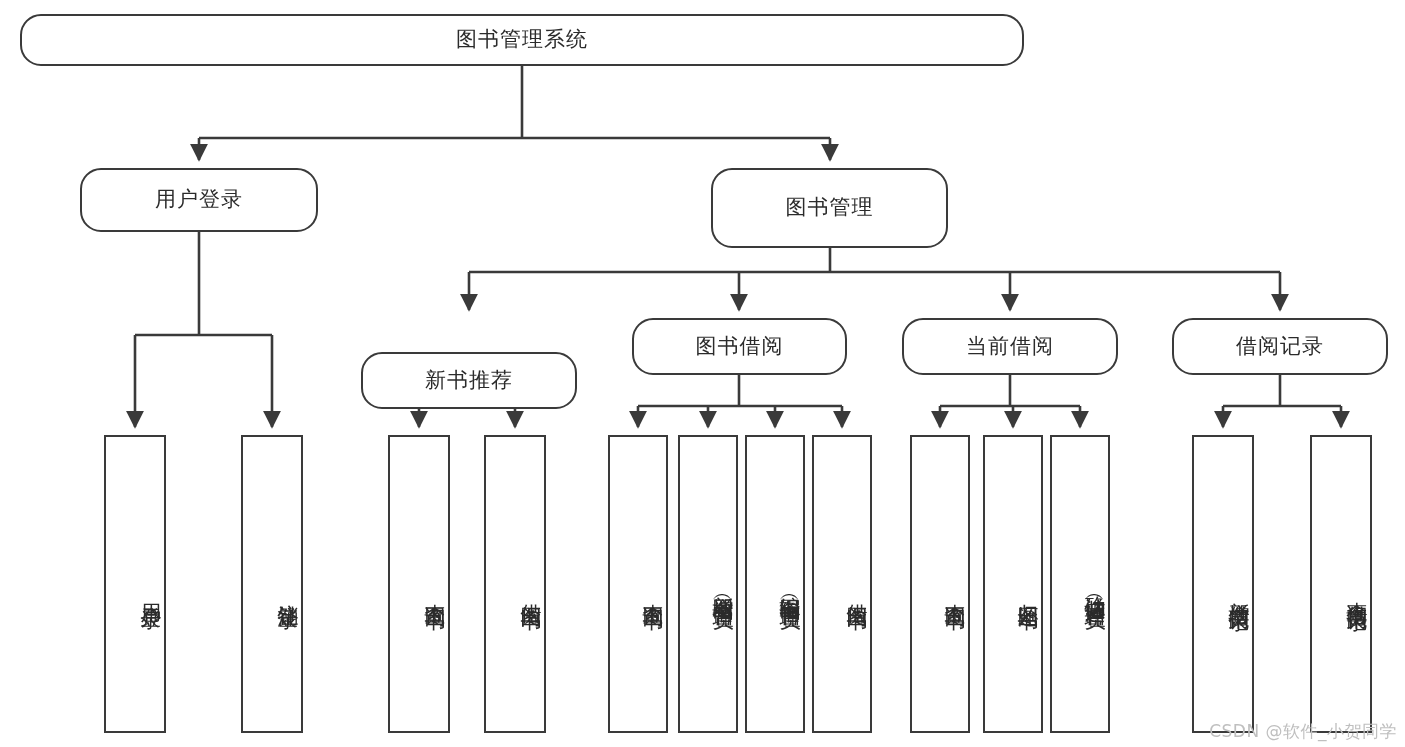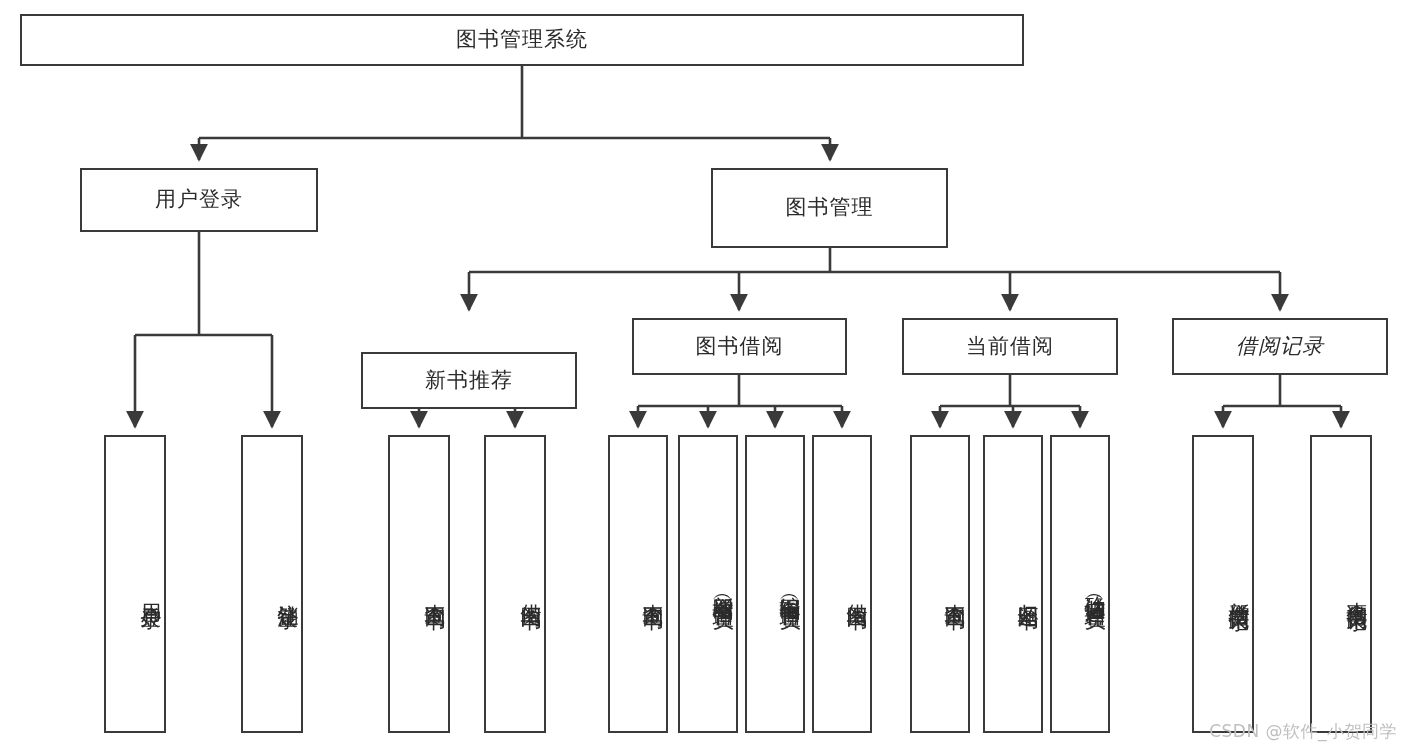--- a/index.html
+++ b/index.html
@@ -32,20 +32,21 @@
     display: flex;
     align-items: center;
     justify-content: center;
     color: #2b2b2b;
     z-index: 2;
   }
   .node.h {
     font-size: 21px;
     letter-spacing: 1px;
     line-height: 1.2;
+    border-radius: 21px;
   }
   .node.v {
     
     writing-mode: vertical-rl;
     text-orientation: upright;
     align-items: flex-start;
     justify-content: center;
     padding-top: 14px;
     font-size: 21px;
     line-height: 1.28;
@@ -125,21 +126,21 @@
   </svg>
 
   <div class="node h" style="left: 20px; top: 14px; width: 1004px; height: 52px; border-color: rgb(58, 58, 58); background: rgb(255, 255, 255); color: rgb(43, 43, 43);">图书管理系统</div>
 
   <div class="node h" style="left: 80px; top: 168px; width: 238px; height: 64px; border-color: rgb(58, 58, 58); background: rgb(255, 255, 255); color: rgb(43, 43, 43);">用户登录</div>
   <div class="node h" style="left: 711px; top: 168px; width: 237px; height: 80px; border-color: rgb(58, 58, 58); background: rgb(255, 255, 255); color: rgb(43, 43, 43);">图书管理</div>
 
   <div class="node h" style="left: 361px; top: 318px; width: 216px; height: 57px; border-color: rgb(58, 58, 58); background: rgb(255, 255, 255); color: rgb(43, 43, 43); margin-top: 34px;">新书推荐</div>
   <div class="node h" style="left: 902px; top: 318px; width: 216px; height: 57px; border-color: rgb(58, 58, 58); background: rgb(255, 255, 255); color: rgb(43, 43, 43);">当前借阅</div>
   <div class="node h" style="left: 632px; top: 318px; width: 215px; height: 57px; border-color: rgb(58, 58, 58); background: rgb(255, 255, 255); color: rgb(43, 43, 43);">图书借阅</div>
-  <div class="node h" style="left: 1172px; top: 318px; width: 216px; height: 57px; border-color: rgb(58, 58, 58); background: rgb(255, 255, 255); color: rgb(43, 43, 43); font-style: italic;">借阅记录</div>
+  <div class="node h" style="left: 1172px; top: 318px; width: 216px; height: 57px; border-color: rgb(58, 58, 58); background: rgb(255, 255, 255); color: rgb(43, 43, 43);">借阅记录</div>
 
   <div class="node v" style="left: 104px; top: 435px; width: 62px; height: 298px; border-color: rgb(58, 58, 58); background: rgb(255, 255, 255); color: rgb(43, 43, 43);">用户登录</div>
   <div class="node v" style="left: 241px; top: 435px; width: 62px; height: 298px; border-color: rgb(58, 58, 58); background: rgb(255, 255, 255); color: rgb(43, 43, 43);">注销登录</div>
   <div class="node v" style="left: 388px; top: 435px; width: 62px; height: 298px; border-color: rgb(58, 58, 58); background: rgb(255, 255, 255); color: rgb(43, 43, 43);">查询图书</div>
   <div class="node v" style="left: 484px; top: 435px; width: 62px; height: 298px; border-color: rgb(58, 58, 58); background: rgb(255, 255, 255); color: rgb(43, 43, 43);">借阅图书</div>
   <div class="node v" style="left: 608px; top: 435px; width: 60px; height: 298px; border-color: rgb(58, 58, 58); background: rgb(255, 255, 255); color: rgb(43, 43, 43);">查询图书</div>
   <div class="node v tall" style="left: 678px; top: 435px; width: 60px; height: 298px; border-color: rgb(58, 58, 58); background: rgb(255, 255, 255); color: rgb(43, 43, 43);">新增图书（管理员）</div>
   <div class="node v tall" style="left: 745px; top: 435px; width: 60px; height: 298px; border-color: rgb(58, 58, 58); background: rgb(255, 255, 255); color: rgb(43, 43, 43);">编辑图书（管理员）</div>
   <div class="node v" style="left: 812px; top: 435px; width: 60px; height: 298px; border-color: rgb(58, 58, 58); background: rgb(255, 255, 255); color: rgb(43, 43, 43);">借阅图书</div>
   <div class="node v" style="left: 910px; top: 435px; width: 60px; height: 298px; border-color: rgb(58, 58, 58); background: rgb(255, 255, 255); color: rgb(43, 43, 43);">查询图书</div>

